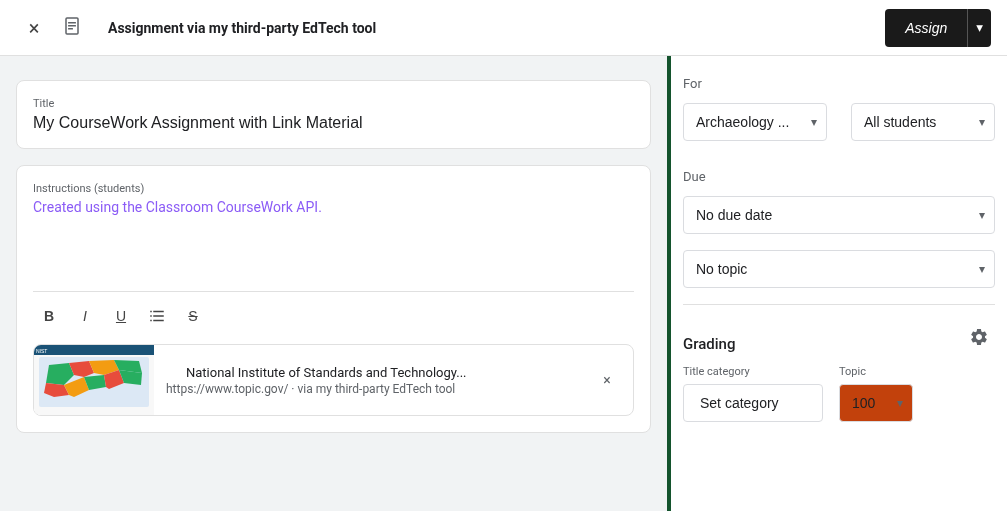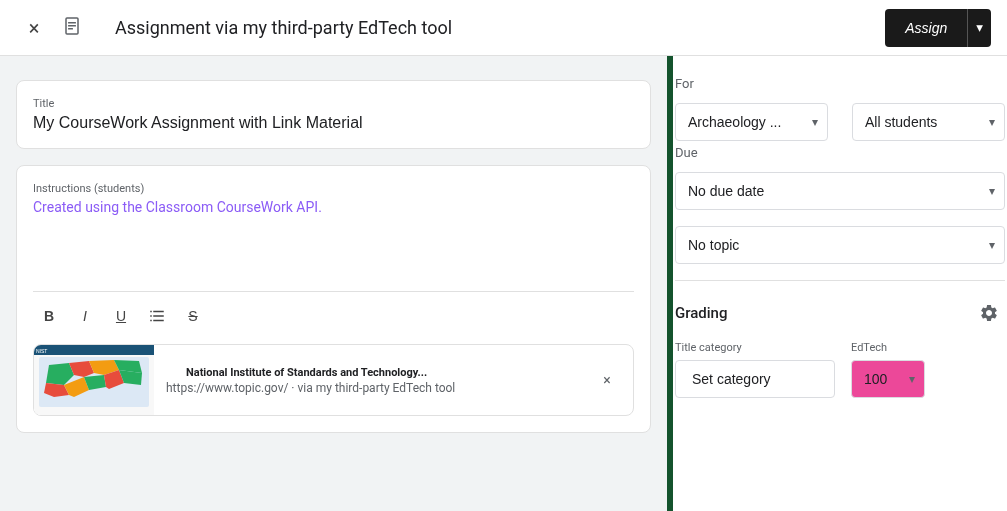--- a/index.html
+++ b/index.html
@@ -39,24 +39,24 @@
       width: 36px;
       height: 36px;
       display: flex;
       align-items: center;
       justify-content: center;
       margin: 0 4px;
       color: #444;
     }
     .topbar-title {
       flex: 1;
-      font-size: 18px;
-      font-weight: 400;
-      color: #202124;
-      margin-left: 19px;
+      font-size: 14px;
+      font-weight: 700;
+      color: #202124;
+      margin-left: 12px;
     }
     .assign-btn-group {
       display: flex;
       align-items: center;
     }
     .assign-btn {
       background: #1a1a1a;
       color: #fff;
       border: none;
       border-radius: 4px 0 0 4px;
@@ -174,23 +174,23 @@
     }
     .attachment-thumb svg {
       width: 120px;
       height: 70px;
     }
     .attachment-info {
       flex: 1;
       padding: 8px 12px;
     }
     .attachment-title {
-      font-size: 11px;
-      color: #202124;
-      font-weight: 700;
+      font-size: 13px;
+      color: #202124;
+      font-weight: 400;
       margin-bottom: 2px;
       padding-left: 20px;
     }
     .attachment-url {
       font-size: 12px;
       color: #5f6368;
     }
     .attachment-close {
       width: 36px;
       height: 36px;
@@ -200,36 +200,36 @@
       cursor: pointer;
       color: #5f6368;
       margin-right: 8px;
       border-radius: 50%;
     }
 
     
     .right-panel {
       width: 340px;
       background: #fff;
-      border-left: 6px solid #14532d;
-      padding: 20px 2px;
+      border-left: 4px solid #14532d;
+      padding: 20px 12px;
       overflow-y: auto;
       flex-shrink: 0;
     }
 
     .section-label {
       font-size: 13px;
       color: #5f6368;
       margin-bottom: 12px;
     }
 
     .select-row {
       display: flex;
       gap: 24px;
-      margin-bottom: 4px;
+      margin-bottom: 28px;
     }
 
     .select-wrapper {
       flex: 1;
       position: relative;
     }
 
     .select-box {
       width: 100%;
       border: 1px solid #dadce0;
@@ -254,21 +254,21 @@
     }
 
     .right-section-divider {
       border: none;
       border-top: 1px solid #e0e0e0;
       margin: 4px 0 16px;
     }
 
     .grading-header {
       display: flex;
-      align-items: center;
+      align-items: flex-end;
       justify-content: space-between;
       margin-bottom: 12px;
     }
     .grading-title {
       font-size: 15px;
       font-weight: 500;
       color: #202124;
     }
     .gear-icon {
       width: 32px;
@@ -292,36 +292,36 @@
       margin-bottom: 6px;
     }
     .set-category-btn {
       border: 1px solid #dadce0;
       border-radius: 4px;
       padding: 10px 16px;
       font-size: 14px;
       color: #202124;
       background: #fff;
       cursor: pointer;
-      width: 160px;
+      width: 140px;
       text-align: left;
     }
 
     .points-wrapper {
       position: relative;
       flex: 1;
     }
     .points-select {
       width: 100%;
       border: 1px solid #dadce0;
       border-radius: 4px;
       padding: 10px 36px 10px 12px;
       font-size: 14px;
       color: #202124;
-      background: #ec4899;
+      background: #c2410c;
       appearance: none;
       cursor: pointer;
       outline: none;
     }
   </style>
 </head>
 <body>
 
 <div class="topbar">
   <div class="topbar-close">
@@ -450,21 +450,21 @@
         </svg>
       </div>
     </div>
 
     <div class="grading-row">
       <div class="grading-col">
         <label>Title category</label>
         <button class="set-category-btn">Set category</button>
       </div>
       <div class="grading-col">
-        <label>EdTech</label>
+        <label>Topic</label>
         <div class="points-wrapper">
           <select class="points-select">
             <option>100</option>
           </select>
           <span class="select-arrow">▾</span>
         </div>
       </div>
     </div>
   </div>
 

